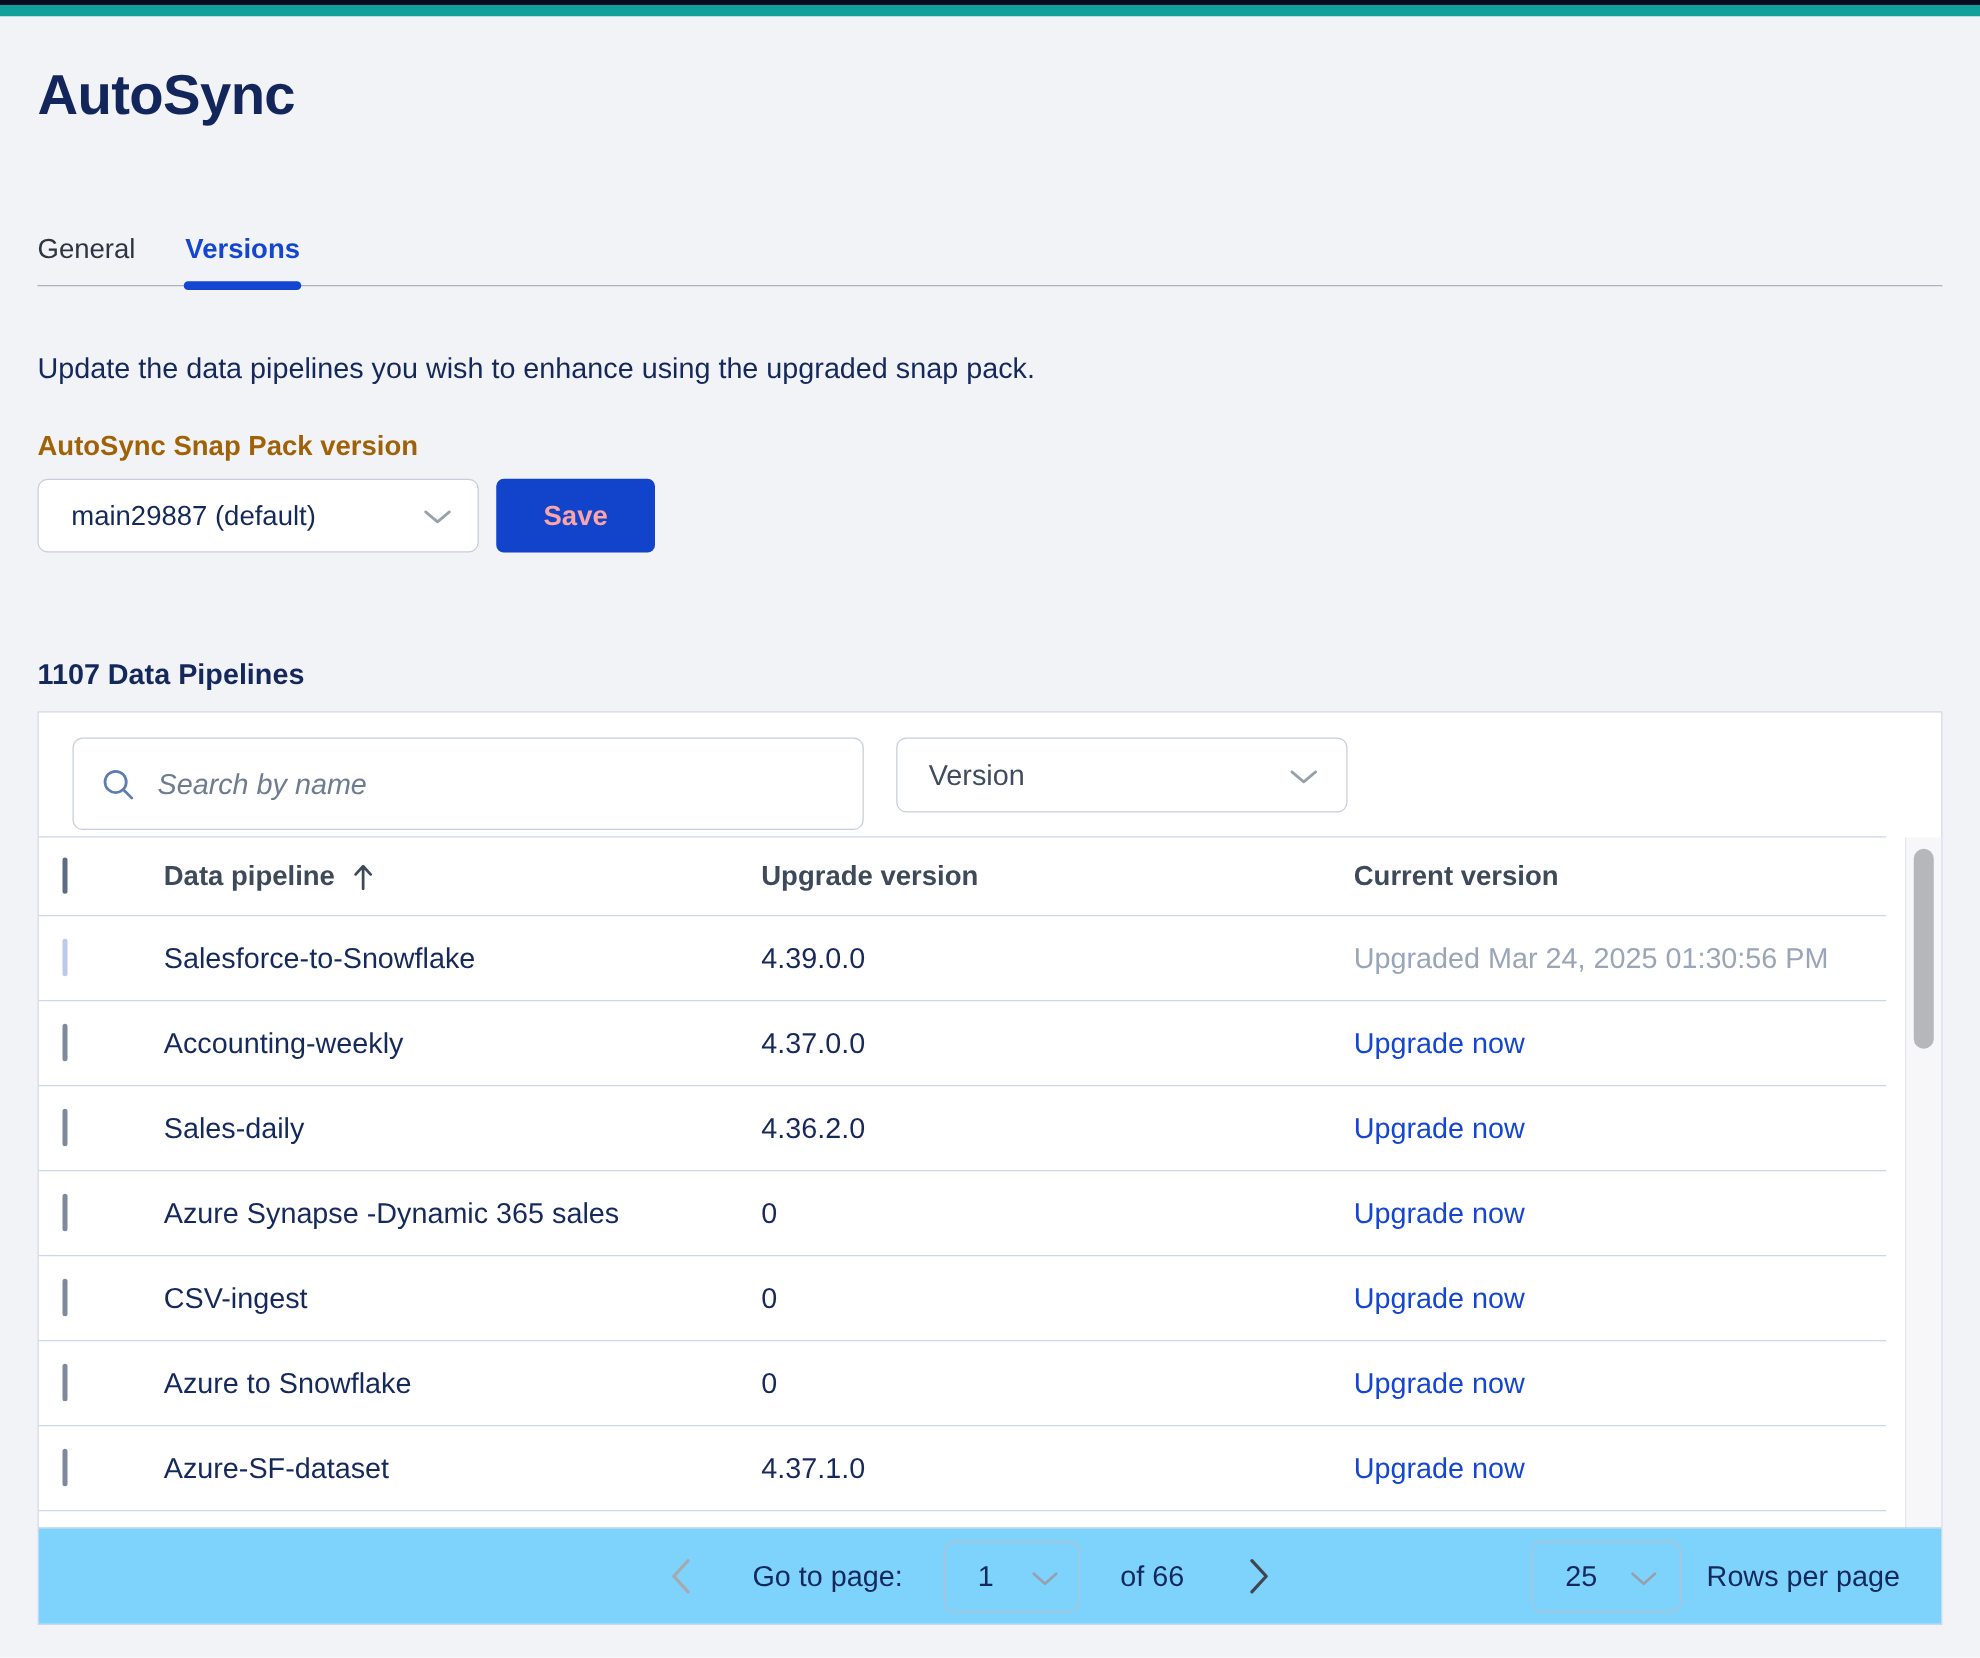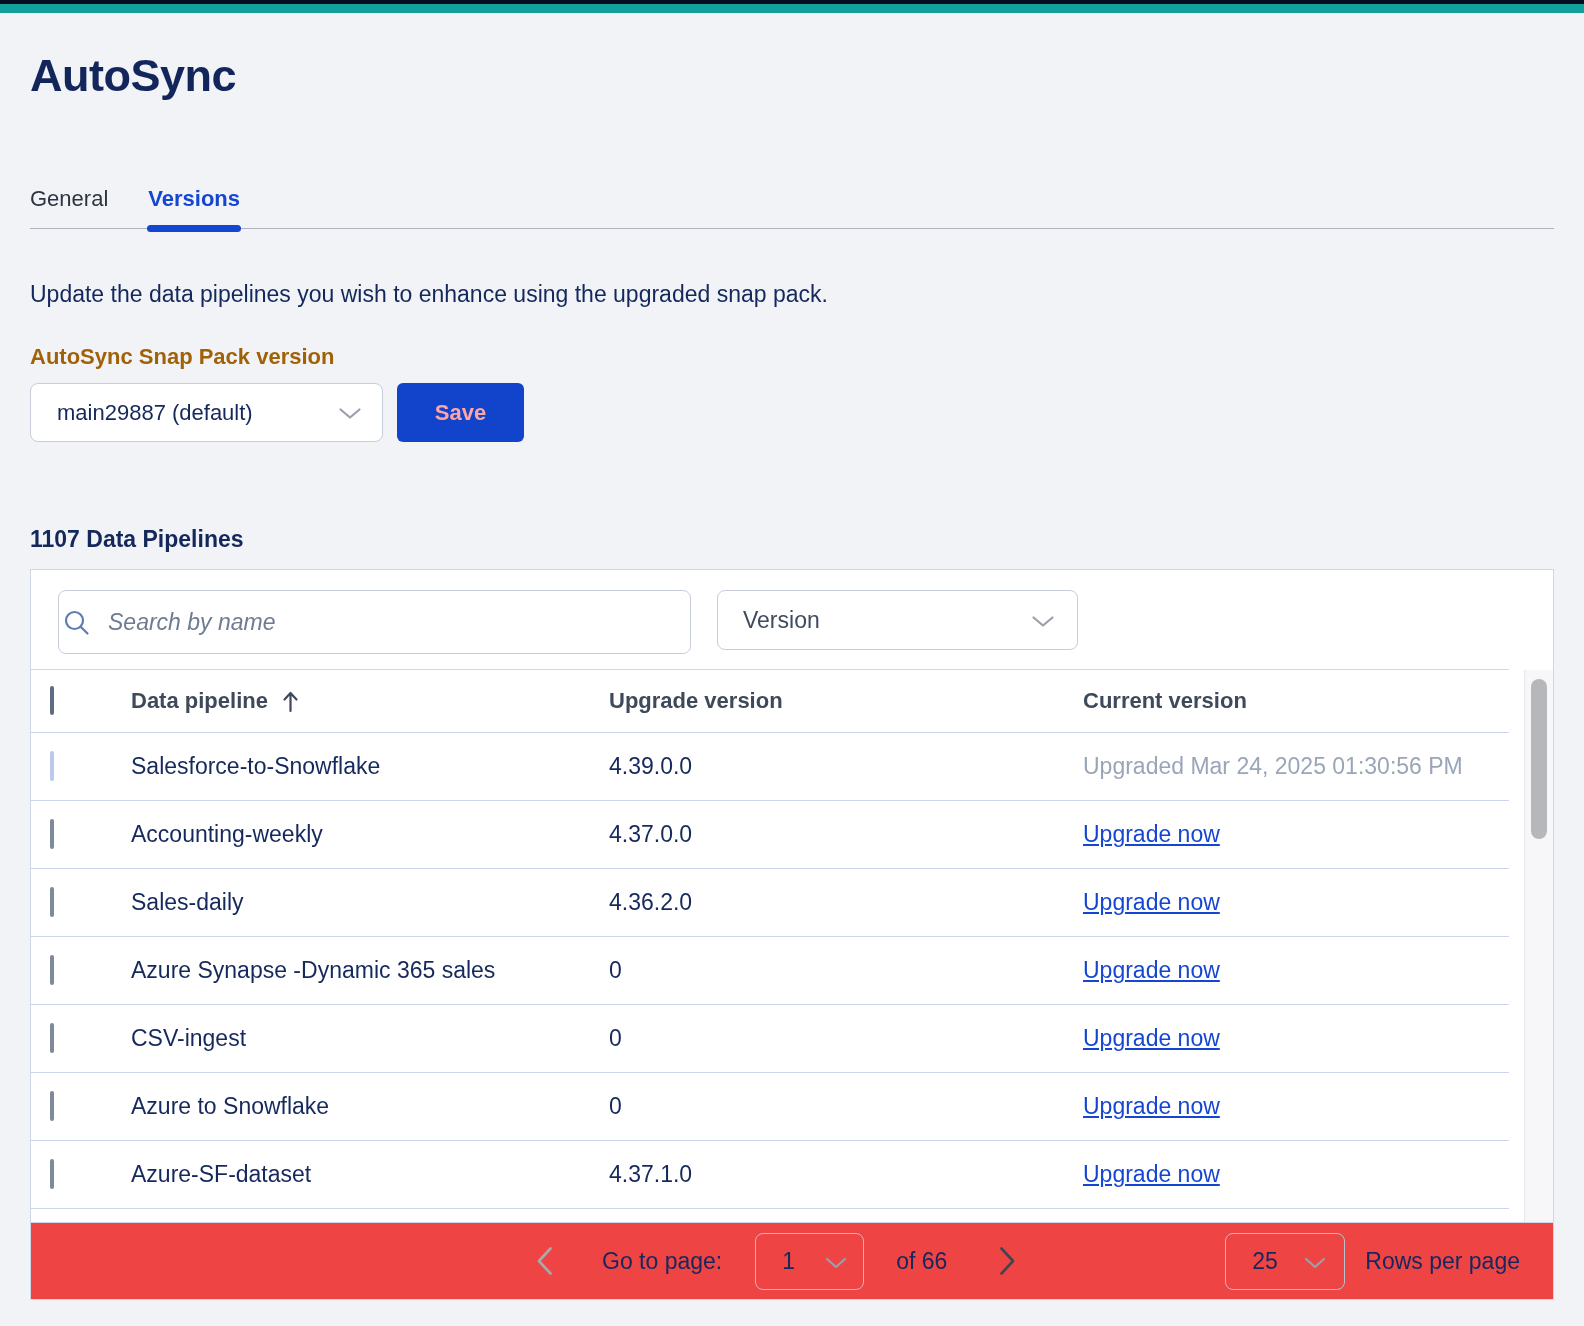--- a/index.html
+++ b/index.html
@@ -62,24 +62,24 @@
 
   .card {
     margin-top:16px;
     width:1524px; height:731px;
     background:#fff; border:1px solid #cfd6e4;
     position:relative;
   }
 
   .filter-row { display:flex; padding:20px 0 0 27px; height:99px; }
   .search-box {
-    width:633px; height:64px;
+    width:633px; height:74px;
     border:1px solid #c7cdd9; border-radius:8px;
     display:flex; align-items:center;
-    padding:0 16px 0 4px; background:#fff;
+    padding:0 16px 0 22px; background:#fff;
   }
   .search-box svg { flex:0 0 auto; margin-right:16px; }
   .search-input {
     flex:1; border:none; outline:none;
     font-size:23px; color:#14285c;
     font-family:"Liberation Sans", sans-serif;
     background:transparent;
   }
   .search-input::placeholder { font-style:italic; color:#6e7b91; }
   .version-select {
@@ -108,41 +108,41 @@
     border-bottom:1px solid #ccd6ec;
     font-size:23px; color:#16295d;
   }
   .checkbox {
     width:29px; height:29px;
     border:2px solid #7e899b; border-radius:6px;
     background:#fff; cursor:pointer;
   }
   .checkbox.head { border-color:#5d6c80; }
   .checkbox.disabled { border-color:#bdc9ec; cursor:default; }
-  .upgrade-link { color:#1546d2; cursor:pointer;text-decoration:underline; }
+  .upgrade-link { color:#1546d2; cursor:pointer; }
   .upgraded-text { color:#9aa5b8; }
   .row-sliver { height:12px; }
 
   .scrollbar-track {
     position:absolute; top:100px; right:0; width:29px; height:553px;
     background:#f7f7f9; border-left:1px solid #e4e6ea;
   }
   .scrollbar-thumb {
     position:absolute; top:9px; left:6px;
     width:16px; height:160px;
     background:#b6b7bb; border-radius:8px; cursor:grab;
   }
 
   .footer {
     position:absolute; left:0; right:0; bottom:0;
     height:77px; border-top:1px solid #ccd6ec;
     display:flex; align-items:center;
     font-size:23px; color:#14285c;
     padding:0 33px 0 505px;
-    background:#ef4444;
+    background:#7dd3fc;
   }
   .pg-chevron { display:flex; align-items:center; cursor:pointer; }
   .goto-label { margin-left:49px; }
   .page-select {
     margin-left:33px;
     width:109px; height:57px;
     border:1px solid #b9c0cc; border-radius:8px;
     display:flex; align-items:center; justify-content:space-between;
     padding:0 16px 0 26px; cursor:pointer;
   }

